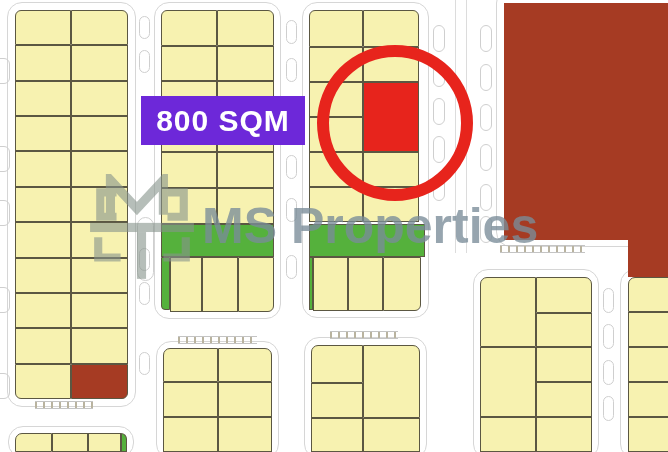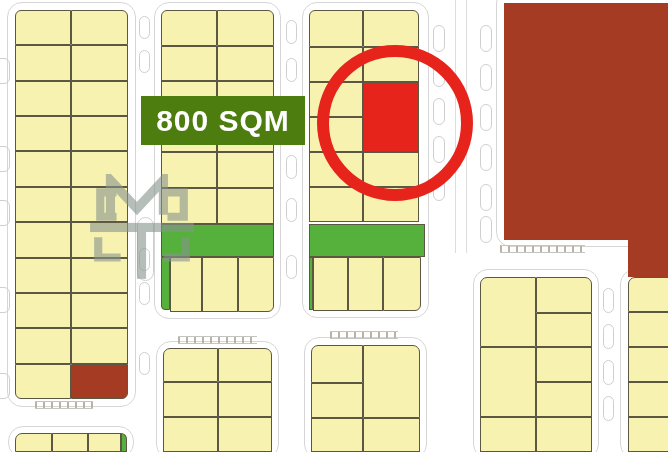--- a/index.html
+++ b/index.html
@@ -162,20 +162,21 @@
   <svg class="logo-svg" viewBox="0 0 110 110" fill="#87948c" stroke="#87948c">
     <path d="M24 40 V6 L50 34 L76 6 V40" fill="none" stroke-width="9"></path>
     <rect x="4" y="48" width="102" height="9" stroke="none"></rect>
     <path d="M30 18 H14 V42 H30" fill="none" stroke-width="8"></path>
     <path d="M80 18 H96 V42 H80" fill="none" stroke-width="8"></path>
     <rect x="50" y="57" width="9" height="46" stroke="none"></rect>
     <path d="M12 62 V82 H34" fill="none" stroke-width="8"></path>
     <path d="M98 62 V82 H76" fill="none" stroke-width="8"></path>
   </svg>
 
+  <div class="wm-text" style="color: rgb(122, 141, 153);">MS Properties</div>
 
   <div class="highlight-circle" style="border-color: rgb(231, 36, 28);"></div>
 
-  <div class="banner" style="background: #4d7c0f; text-align: center;">
+  <div class="banner" style="background: #6d28d9; text-align: center;">
     <span style="color: rgb(255, 255, 255);">800 SQM</span>
   </div>
 
 </div>
 
 </body></html>

